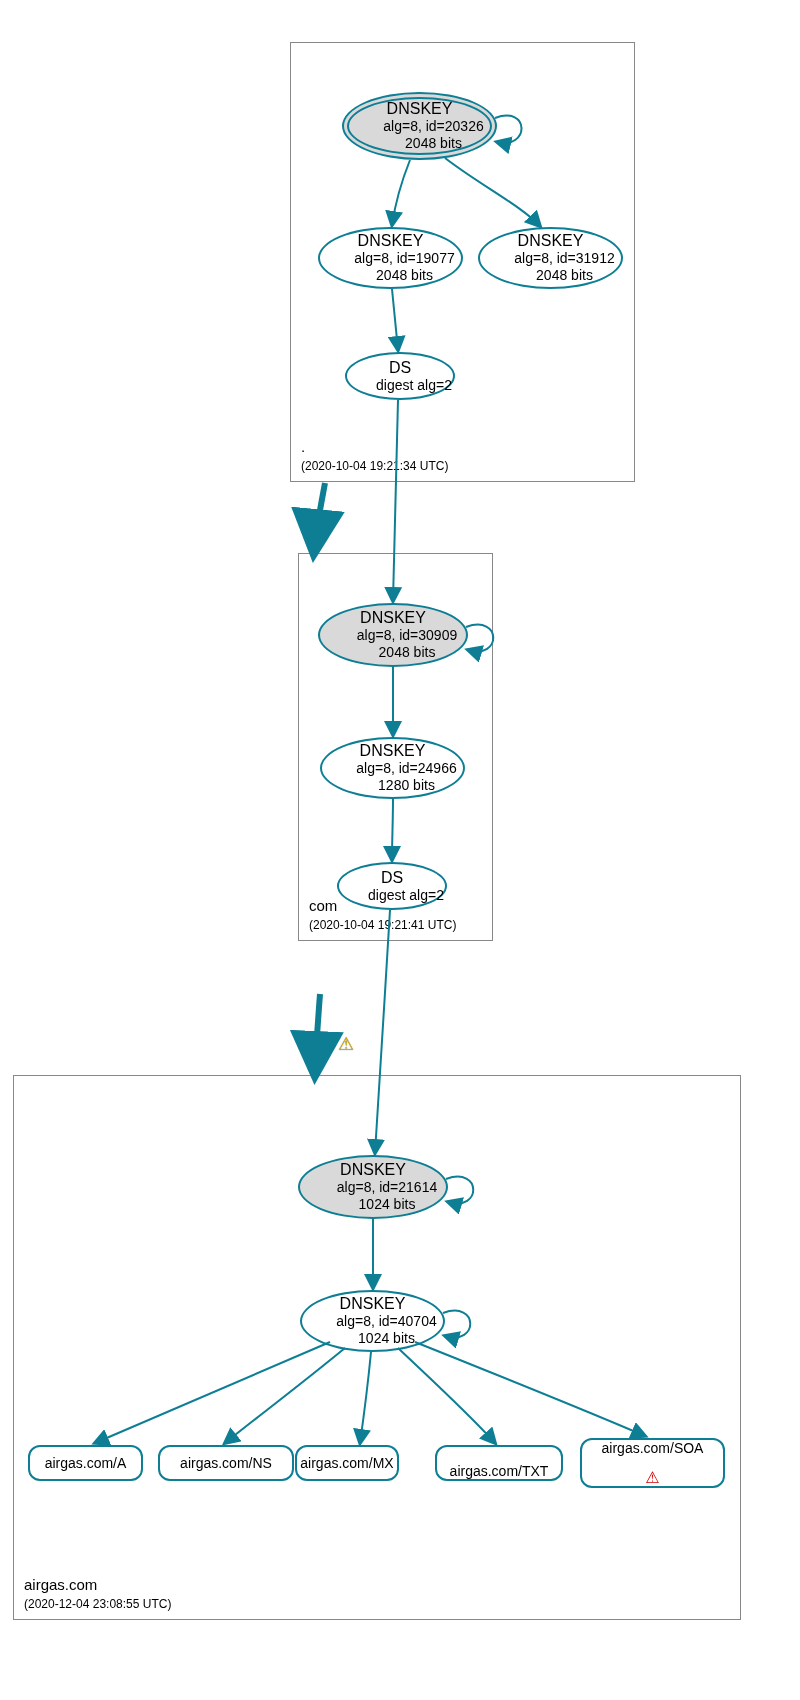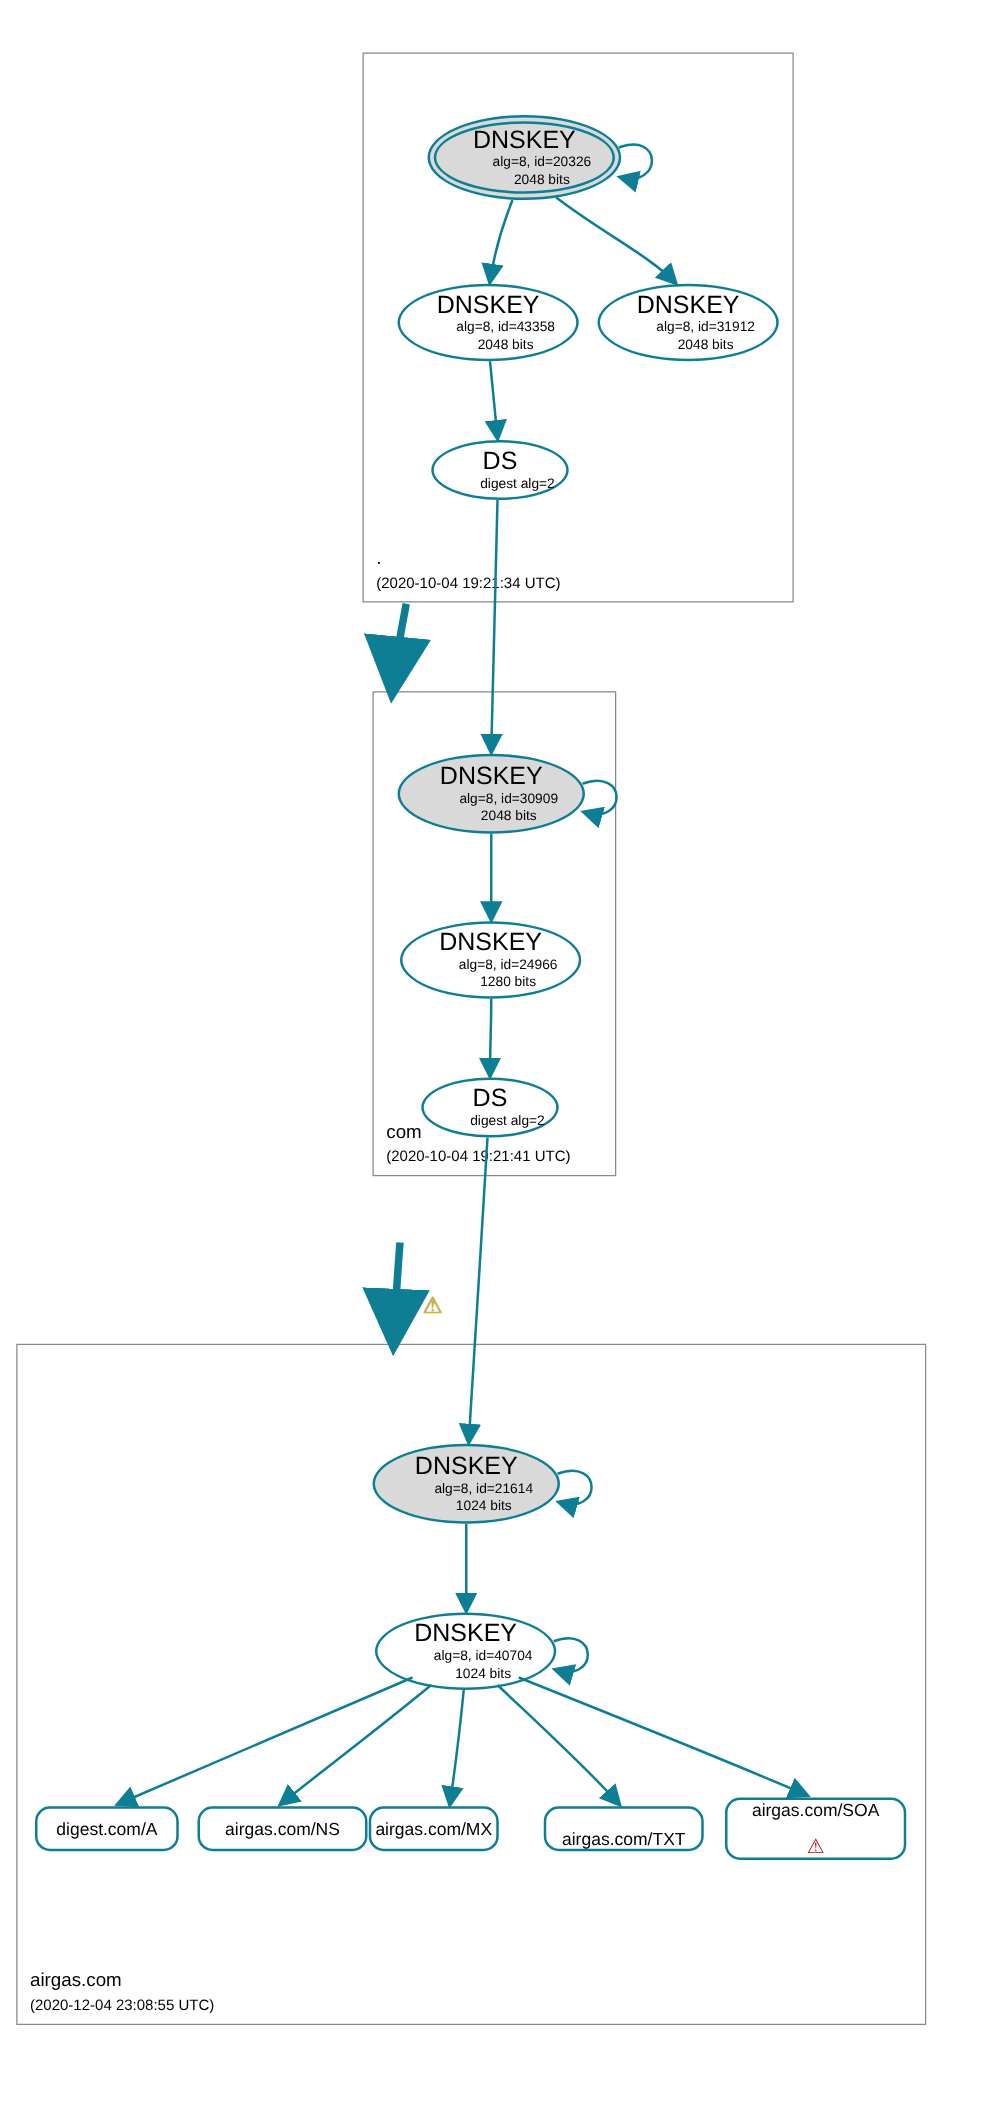--- a/index.html
+++ b/index.html
@@ -49,24 +49,24 @@
     position: absolute;
     top: 3px; left: 3px; right: 3px; bottom: 3px;
     border: 2px solid #0d7e94;
     border-radius: 50%;
     pointer-events: none;
   }
   .node.roundrect {
     border-radius: 12px;
   }
   .node .title {
-    font-size: 20px;
+    font-size: 16px;
   }
   .node .sub {
-    font-size: 11px;
+    font-size: 14px;
     line-height: 1.2;
     margin-left: 28px;
   }
   .rrset .title {
     font-size: 14px;
   }
   svg.edges {
     position: absolute;
     top: 0; left: 0;
     pointer-events: none;
@@ -89,21 +89,21 @@
 </div>
 
 <div class="node ellipse filled double" style="left:342px; top:92px; width:155px; height:68px;">
   <div class="title">DNSKEY</div>
   <div class="sub">alg=8, id=20326</div>
   <div class="sub">2048 bits</div>
 </div>
 
 <div class="node ellipse" style="left:318px; top:227px; width:145px; height:62px;">
   <div class="title">DNSKEY</div>
-  <div class="sub">alg=8, id=43358</div>
+  <div class="sub">alg=8, id=19077</div>
   <div class="sub">2048 bits</div>
 </div>
 
 <div class="node ellipse" style="left:478px; top:227px; width:145px; height:62px;">
   <div class="title">DNSKEY</div>
   <div class="sub">alg=8, id=31912</div>
   <div class="sub">2048 bits</div>
 </div>
 
 <div class="node ellipse" style="left:345px; top:352px; width:110px; height:48px;">
@@ -148,21 +148,21 @@
   <div class="sub">1024 bits</div>
 </div>
 
 <div class="node ellipse" style="left:300px; top:1290px; width:145px; height:62px;">
   <div class="title">DNSKEY</div>
   <div class="sub">alg=8, id=40704</div>
   <div class="sub">1024 bits</div>
 </div>
 
 <div class="node roundrect rrset" style="left:28px; top:1445px; width:115px; height:36px;">
-  <div class="title">digest.com/A</div>
+  <div class="title">airgas.com/A</div>
 </div>
 <div class="node roundrect rrset" style="left:158px; top:1445px; width:136px; height:36px;">
   <div class="title">airgas.com/NS</div>
 </div>
 <div class="node roundrect rrset" style="left:295px; top:1445px; width:104px; height:36px;">
   <div class="title">airgas.com/MX</div>
 </div>
 <div class="node roundrect rrset" style="left:435px; top:1445px; width:128px; height:36px;justify-content:flex-end;">
   <div class="title">airgas.com/TXT</div>
 </div>

